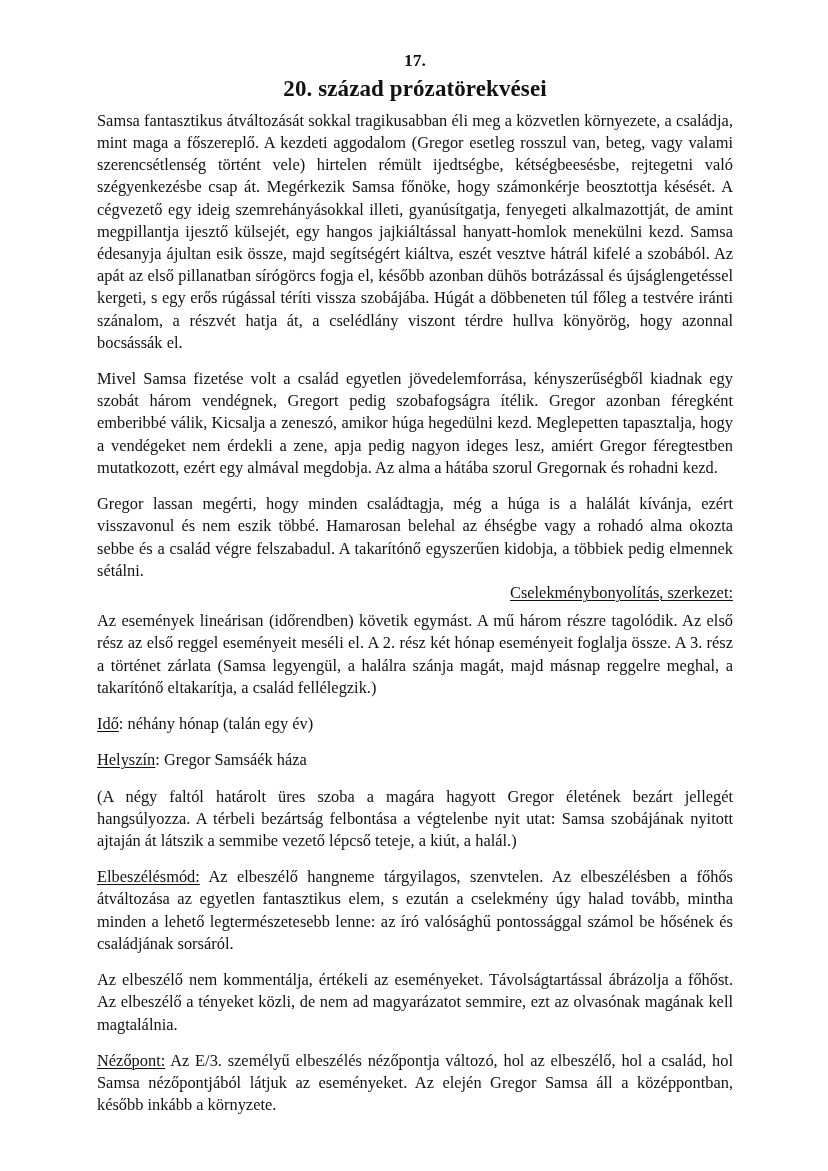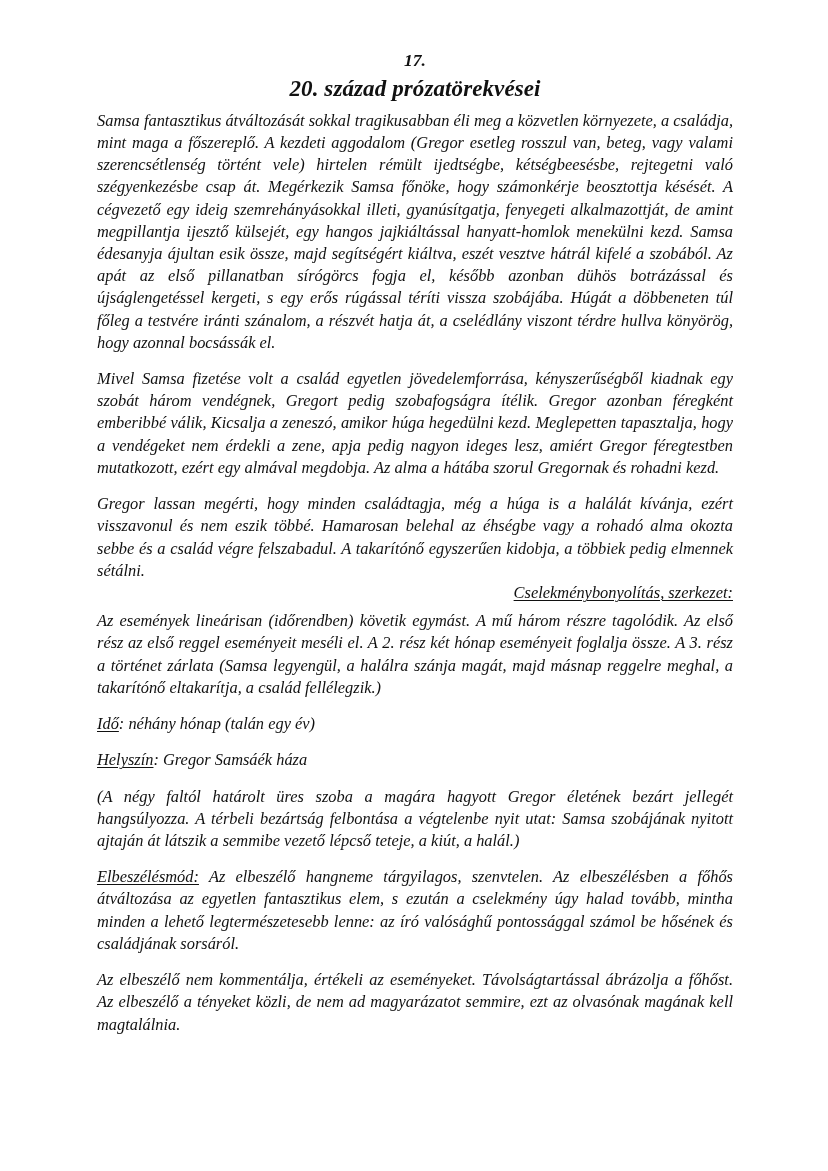--- a/index.html
+++ b/index.html
@@ -17,21 +17,20 @@
   .page {
     position: relative;
     width: 828px;
     height: 1171px;
     background: #ffffff;
     box-sizing: border-box;
     padding: 49px 95px 0 97px;
   }
   .doc-body {
     width: 636px;
-    font-style: italic;
   }
   .heading-number,
   .heading-title {
     text-align: center;
     font-weight: bold;
     margin: 0;
     line-height: 1.30;
     letter-spacing: 0.1px;
   }
   .heading-number {
@@ -94,16 +93,17 @@
     <p class="para"><span class="u">Idő</span><span>: néhány hónap (talán egy év)</span></p>
 
     <p class="para"><span class="u">Helyszín</span><span>: Gregor Samsáék háza</span></p>
 
     <p class="para">(A négy faltól határolt üres szoba a magára hagyott Gregor életének bezárt jellegét hangsúlyozza. A térbeli bezártság felbontása a végtelenbe nyit utat: Samsa szobájának nyitott ajtaján át látszik a semmibe vezető lépcső teteje, a kiút, a halál.)</p>
 
     <p class="para"><span class="u">Elbeszélésmód:</span><span> Az elbeszélő hangneme tárgyilagos, szenvtelen. Az elbeszélésben a főhős átváltozása az egyetlen fantasztikus elem, s ezután a cselekmény úgy halad tovább, mintha minden a lehető legtermészetesebb lenne: az író valósághű pontossággal számol be hősének és családjának sorsáról.</span></p>
 
     <p class="para">Az elbeszélő nem kommentálja, értékeli az eseményeket. Távolságtartással ábrázolja a főhőst. Az elbeszélő a tényeket közli, de nem ad magyarázatot semmire, ezt az olvasónak magának kell magtalálnia.</p>
 
+    <p class="para"><span class="u">Nézőpont:</span><span> Az E/3. személyű elbeszélés nézőpontja változó, hol az elbeszélő, hol a család, hol Samsa nézőpontjából látjuk az eseményeket. Az elején Gregor Samsa áll a középpontban, később inkább a környzete.</span></p>
 
 
   </div>
 </div>
 
 </body></html>

